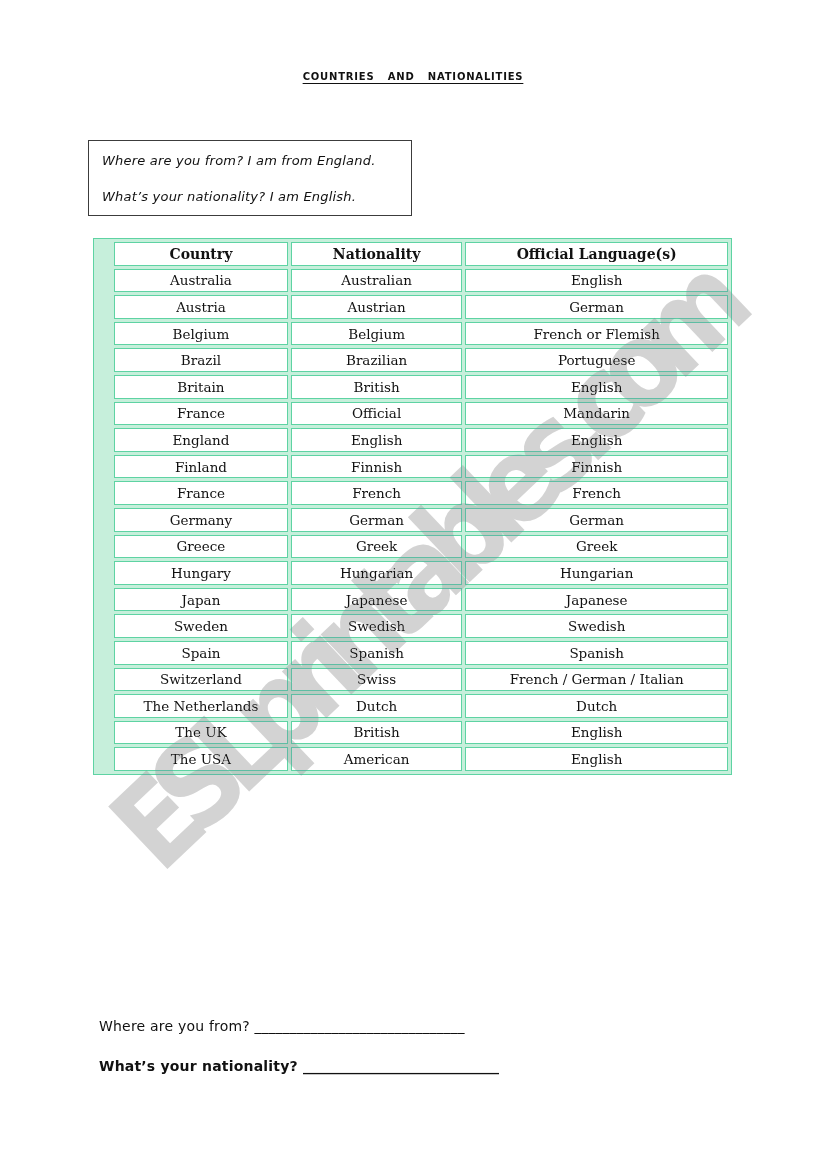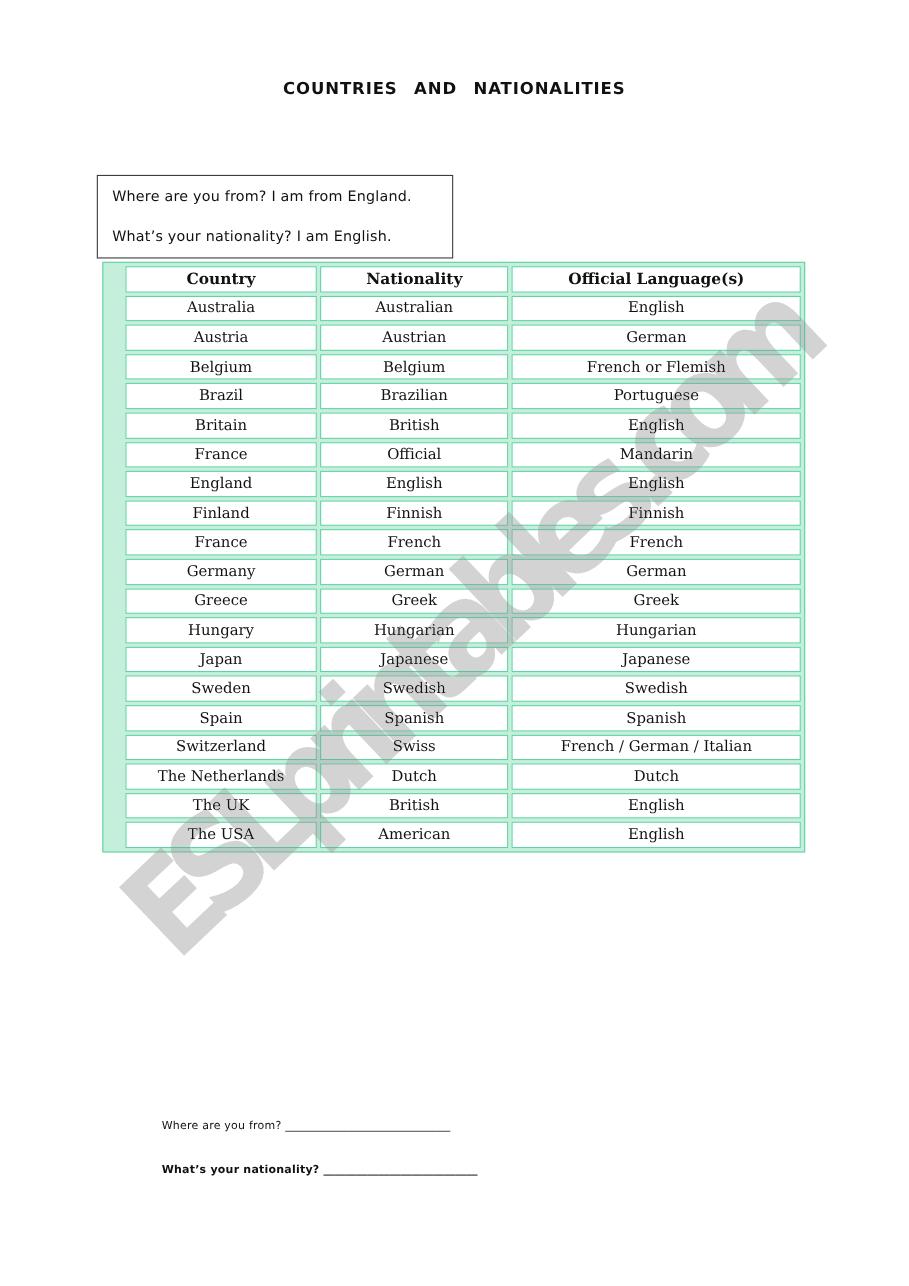--- a/index.html
+++ b/index.html
@@ -17,31 +17,33 @@
     font-family:"DejaVu Sans", sans-serif;
     color:var(--ink);
   }
   .page{ position:absolute; inset:0; }
 
   
   .title{
     position:absolute; top:71px; left:0; width:100%;
     text-align:center;
     font-family:"DejaVu Sans", sans-serif;
-    font-size:15px; font-weight:bold;
+    font-size:10px; font-weight:bold;
     letter-spacing:0.8px; word-spacing:9px;
+    text-decoration:underline;
     text-underline-offset:3px;
   }
 
   
   .example-box{
-    position:absolute; left:88px; top:159px;
+    position:absolute; left:88px; top:140px;
     width:324px; height:76px;
     border:1px solid #3c3c3c;
     padding:13px 10px 0 13px;
+    font-style:italic;
   }
   .example-box p{
     font-size:13px; line-height:1.0;
     margin-bottom:23px;
     letter-spacing:0.2px;
     white-space:nowrap;
   }
 
   
   table.nat{
@@ -64,23 +66,22 @@
     font-size:13.5px;
     overflow:hidden;
     white-space:nowrap;
   }
   table.nat th{ font-weight:bold; font-size:14px; }
   col.c1{ width:28.6%; } col.c2{ width:28.2%; } col.c3{ width:43.2%; }
 
   
   .question{
     position:absolute; left:99px;
-    font-size:10px; letter-spacing:0.2px;
-    white-space:nowrap;
-    margin-left:48px;
+    font-size:14px; letter-spacing:0.2px;
+    white-space:nowrap;
   }
   .question .blank{ letter-spacing:0; }
   #question-from{ top:1018px; }
   #question-nationality{ top:1058px;font-weight:bold; }
 
   
   .watermark{
     position:absolute;
     left:425px; top:568px;
     transform:translate(-50%,-50%) rotate(-43.5deg) scaleX(0.88);

